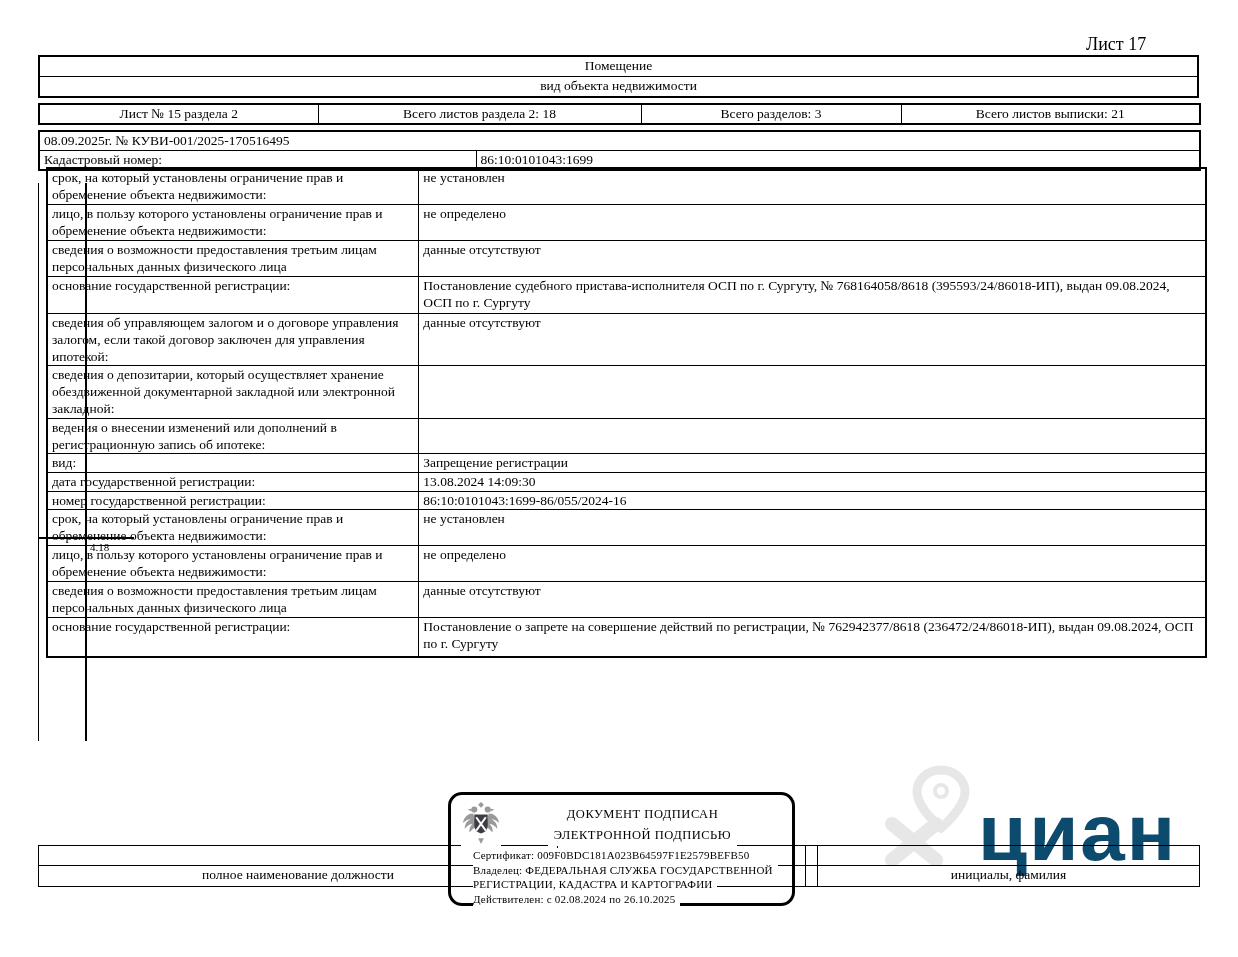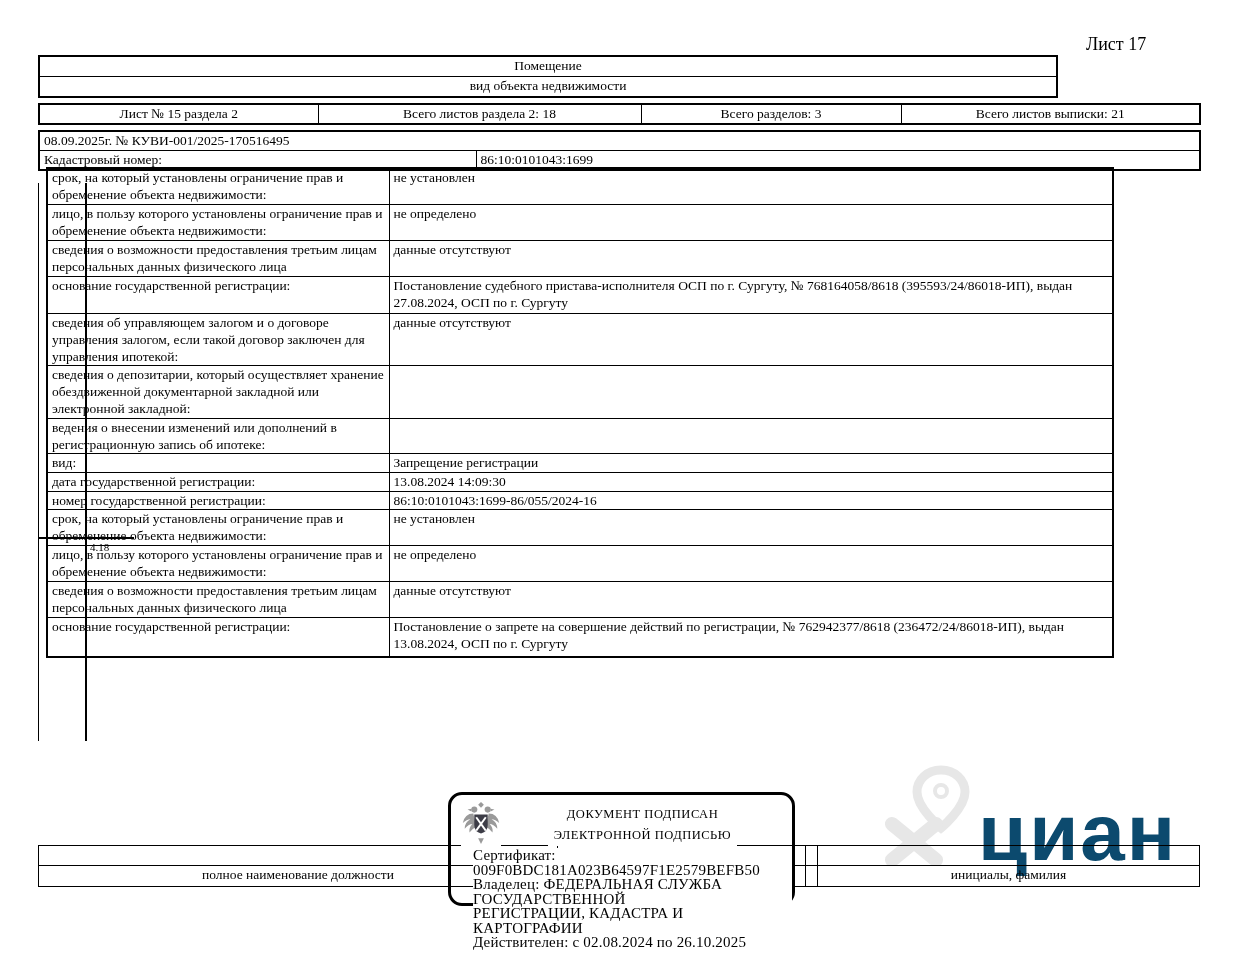--- a/index.html
+++ b/index.html
@@ -1,20 +1,20 @@
 <!DOCTYPE html>
 <html><head>
 <meta charset="utf-8">
 <style>
   html,body{margin:0;padding:0;background:#fff;}
   .page{position:relative;width:1238px;height:957px;background:#ffffff;overflow:hidden;
         font-family:"Liberation Serif","DejaVu Serif",serif;color:#000;font-size:13.5px;line-height:17px;}
   .sheet-label{position:absolute;top:36px;left:1086px;font-size:18px;z-index:1;}
 
-  table.tbl{border-collapse:collapse;table-layout:fixed;position:absolute;left:38px;width:1020px;z-index:1;background:transparent;}
+  table.tbl{border-collapse:collapse;table-layout:fixed;position:absolute;left:38px;width:1161px;z-index:1;background:transparent;}
   table.tbl td{border:1px solid #000;padding:0 4px;vertical-align:top;overflow:hidden;background:transparent;}
   .tblA{top:55px;border:2px solid #000;}
   .tblA td{text-align:center;height:19px;vertical-align:middle;}
   .tblB{top:103px;border:2px solid #000;}
   .tblB td{text-align:center;height:18px;vertical-align:middle;}
   .tblC{top:130px;border:2px solid #000;}
   .tblC td{height:18px;vertical-align:middle;}
 
   .main{top:167px;left:133px;width:1066px;border:2px solid #000000;margin-left:8px;}
   .main td{vertical-align:top;}
@@ -36,21 +36,21 @@
   .wm-text{font-family:"Liberation Sans","DejaVu Sans",sans-serif;font-weight:bold;
            font-size:80px;line-height:0.82;color:#0c4a6e;letter-spacing:2px;margin-left:2px;}
 
   
   .stamp{position:absolute;left:448px;top:792px;width:347px;height:114px;z-index:2;
          border:3px solid #000;border-radius:14px;background:transparent;box-sizing:border-box;}
   .stamp-head{position:absolute;left:10px;top:4px;right:8px;display:flex;align-items:center;}
   .emblem{flex:0 0 40px;background:#fff;}
   .stamp-title{flex:1;text-align:center;font-size:12.5px;line-height:21px;letter-spacing:0.5px;margin-top:5px;}
   .stamp-title div{background:#fff;display:inline-block;padding:0 6px;}
-  .stamp-lines{position:absolute;left:22px;top:53px;font-size:15px;line-height:14.5px;letter-spacing:0.2px;}
+  .stamp-lines{position:absolute;left:22px;top:53px;font-size:11px;line-height:14.5px;letter-spacing:0.2px;}
   .stamp-lines div{background:#fff;display:table;padding-right:5px;}
 </style>
 </head>
 <body>
 
 <div class="page">
 
   <div class="sheet-label">Лист 17</div>
 
   <table class="tbl tblA">
@@ -116,21 +116,21 @@
     <tr class="h36">
           <td>лицо, в пользу которого установлены ограничение прав и обременение объекта недвижимости:</td>
           <td>не определено</td>
         </tr>
     <tr class="h36">
           <td>сведения о возможности предоставления третьим лицам персональных данных физического лица</td>
           <td>данные отсутствуют</td>
         </tr>
     <tr class="h37">
           <td>основание государственной регистрации:</td>
-          <td>Постановление судебного пристава-исполнителя ОСП по г. Сургуту, № 768164058/8618 (395593/24/86018-ИП), выдан 27.08.2024, ОСП по г. Сургуту</td>
+          <td>Постановление судебного пристава-исполнителя ОСП по г. Сургуту, № 768164058/8618 (395593/24/86018-ИП), выдан 09.08.2024, ОСП по г. Сургуту</td>
         </tr>
     <tr class="h52">
           <td>сведения об управляющем залогом и о договоре управления залогом, если такой договор заключен для управления ипотекой:</td>
           <td>данные отсутствуют</td>
         </tr>
     <tr class="h53">
           <td>сведения о депозитарии, который осуществляет хранение обездвиженной документарной закладной или электронной закладной:</td>
           <td></td>
         </tr>
     <tr class="h35">
@@ -156,21 +156,21 @@
     <tr class="h36">
           <td>лицо, в пользу которого установлены ограничение прав и обременение объекта недвижимости:</td>
           <td>не определено</td>
         </tr>
     <tr class="h36">
           <td>сведения о возможности предоставления третьим лицам персональных данных физического лица</td>
           <td>данные отсутствуют</td>
         </tr>
     <tr class="h40">
           <td>основание государственной регистрации:</td>
-          <td>Постановление о запрете на совершение действий по регистрации, № 762942377/8618 (236472/24/86018-ИП), выдан 13.08.2024, ОСП по г. Сургуту</td>
+          <td>Постановление о запрете на совершение действий по регистрации, № 762942377/8618 (236472/24/86018-ИП), выдан 09.08.2024, ОСП по г. Сургуту</td>
         </tr>
   </tbody>
     </table>
 
   <div class="watermark">
     <svg width="98" height="104" viewBox="0 0 98 104">
       <path d="M63 8 c-14 0 -24 10 -24 22 c0 16 24 36 24 36 c0 0 24 -20 24 -36 c0 -12 -10 -22 -24 -22 z" fill="none" stroke="#e7e7e7" stroke-width="9"></path>
       <circle cx="63" cy="29" r="6" fill="#ffffff" stroke="#e7e7e7" stroke-width="4"></circle>
       <g stroke="#e7e7e7" stroke-width="14" stroke-linecap="round">
         <line x1="14" y1="62" x2="58" y2="98"></line>

